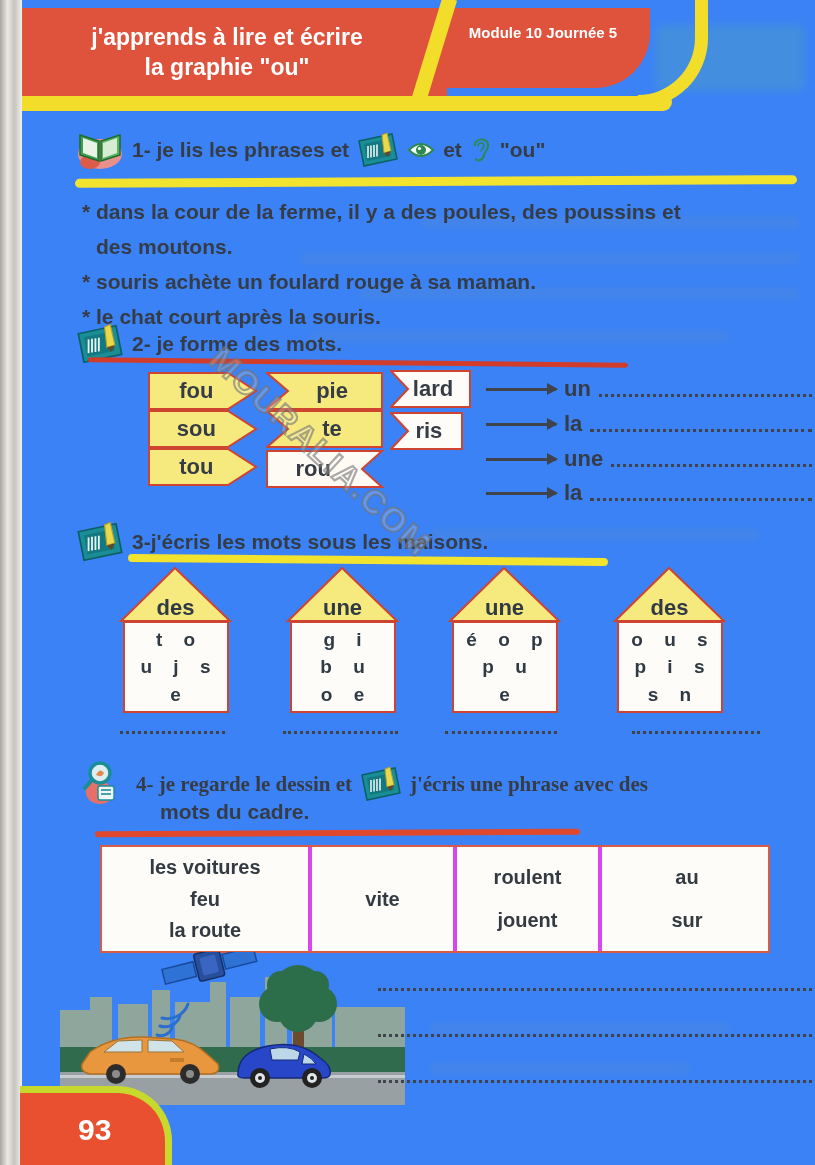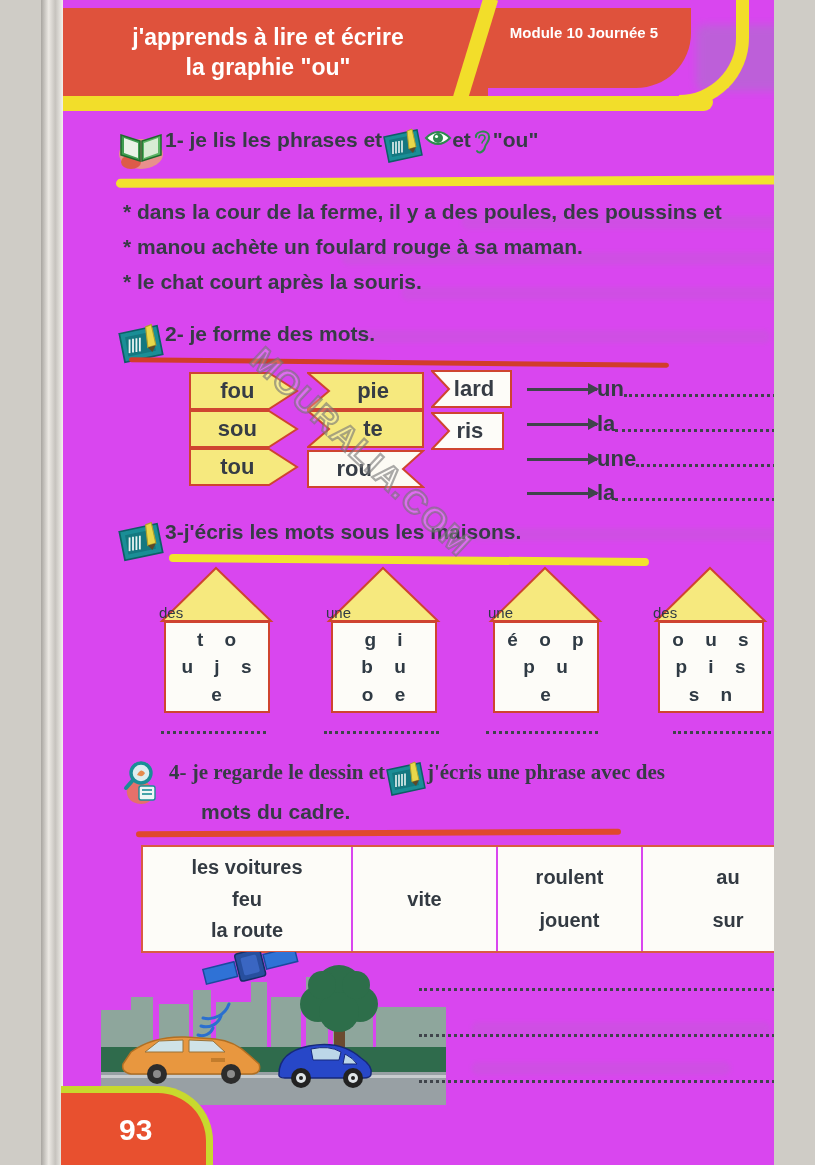--- a/index.html
+++ b/index.html
@@ -1,19 +1,19 @@
 <!DOCTYPE html>
 <html><head>
 <meta charset="utf-8">
 <style>
   * { margin:0; padding:0; box-sizing:border-box; }
   html,body { background:#cfccc6; }
   .page {
-    position:relative; width:733px; height:1165px; margin:0 auto;
-    background:#d946ef; overflow:hidden;
+    position:relative; width:815px; height:1165px; margin:0 auto;
+    background:#3b82f6; overflow:hidden;
     font-family:"Liberation Sans", sans-serif; color:#363c45;
   }
   .spine {
     position:absolute; left:0; top:0; width:22px; height:100%;
     background:linear-gradient(90deg,#a8a5a0,#ece9e4 35%,#c6c3be 65%,#f3f1ec);
   }
   
   .hdr-red-main {
     position:absolute; left:22px; top:8px; width:425px; height:88px;
     background:#df523c;
@@ -37,60 +37,60 @@
   }
   .hdr-badge-text {
     position:absolute; left:448px; top:24px; width:190px; text-align:center;
     color:#fff; font-weight:bold; font-size:15px;
   }
   .hdr-yellow {
     position:absolute; left:22px; top:96px; width:650px; height:15px;
     background:#f2de2a; border-top-right-radius:8px; border-bottom-right-radius:12px;
   }
   
-  .exh { position:absolute; display:flex; 
+  .exh { position:absolute; display:flex; align-items:center; gap:8px;
          font-size:21px; font-weight:bold; color:#363c45; white-space:nowrap; }
   .swoosh { position:absolute; border-radius:6px; }
   .ghost { position:absolute; background:#7e978b; opacity:.10; filter:blur(2px);
            border-radius:8px; pointer-events:none; }
   
   .sentences { position:absolute; left:82px; top:194px; width:700px;
                font-size:21px; font-weight:bold; line-height:35px; }
   .sent-cont { margin-left:14px; }
   
   .tile { position:absolute; height:38px; }
   .tile svg { position:absolute; left:0; top:0; }
   .tile .lbl { position:absolute; left:0; top:0; width:88%; height:100%;
                display:flex; align-items:center; justify-content:center;
                font-size:22px; font-weight:bold; color:#363c45; }
   .tile.c3 .lbl { left:10%; width:85%; }
   .ansrow { position:absolute; left:486px; width:326px; height:28px;
-            display:flex; align-items:center; }
+            display:flex; align-items:center; gap:8px; }
   .arrowline { width:70px; height:3px; background:#3f444b; position:relative; flex:none; }
   .arrowline::after { content:""; position:absolute; right:-2px; top:-5px;
       border-left:11px solid #3f444b; border-top:6px solid transparent;
       border-bottom:6px solid transparent; }
   .anslbl { font-size:22px; font-weight:bold; flex:none; }
   .ansdots { flex:1; height:16px; border-bottom:3px dotted #3f444b; }
   
   .house { position:absolute; width:115px; }
   .roof { position:relative; width:115px; height:58px; }
-  .roofword { position:absolute; bottom:2px; left:0; width:100%; text-align:left;
-              font-size:15px; font-weight:normal; color:#2f3a44; }
+  .roofword { position:absolute; bottom:2px; left:0; width:100%; text-align:center;
+              font-size:22px; font-weight:bold; color:#2f3a44; }
   .hbody { width:106px; height:92px; margin:-2px auto 0;
            background:#fdfcf8; border:2px solid #cf4430;
            display:flex; flex-direction:column; justify-content:space-evenly;
            font-size:19px; font-weight:bold; color:#2f3a44; text-align:center; }
   .hrow { word-spacing:16px; }
   .hline { position:absolute; height:16px; border-bottom:3px dotted #3f444b; }
   
   .cadre { position:absolute; left:100px; top:845px; width:670px; height:108px;
            display:grid; grid-template-columns:210px 145px 145px 170px;
            border:2px solid #d95b42; background:#fdfcf8; }
-  .cadre .col { border-right:2px solid #d946ef; display:flex; flex-direction:column;
+  .cadre .col { border-right:4px solid #d946ef; display:flex; flex-direction:column;
                 justify-content:space-evenly; align-items:center;
                 font-size:20px; font-weight:bold; color:#333a42; }
   .cadre .col:last-child { border-right:none; }
   
   .pagebadge {
     position:absolute; left:20px; top:1086px; width:152px; height:82px;
     background:#e8502f; border-top:7px solid #c8d92e; border-right:7px solid #c8d92e;
     border-top-right-radius:55px;
   }
   .pagebadge .num { position:absolute; left:58px; top:20px; color:#fff;
@@ -164,21 +164,22 @@
     <svg width="22" height="28" viewBox="0 0 22 28">
       <path d="M5,9 C4,3 17,1 18,8 C19,13 15,15 14,19 C13,24 8,26 6,23" fill="none" stroke="#2d8a4e" stroke-width="2" stroke-linecap="round"></path>
       <path d="M8,10 C8,6 14,6 14,10 C14,12 11,13 11,15" fill="none" stroke="#2d8a4e" stroke-width="1.6" stroke-linecap="round"></path>
     </svg>
     <span>"ou"</span>
   </div>
   <div class="swoosh" style="left:75px;top:177px;width:722px;height:9px;background:#f2e32e;transform:rotate(-0.3deg)"></div>
 
   <div class="sentences">
     <div><span>*</span> <span>dans la cour de la ferme, il y a des poules, des poussins et</span></div>
-    <div><span>*</span> <span>manou achète un foulard rouge à sa maman.</span></div>
+    <div class="sent-cont"><span>des moutons.</span></div>
+    <div><span>*</span> <span>souris achète un foulard rouge à sa maman.</span></div>
     <div><span>*</span> <span>le chat court après la souris.</span></div>
   </div>
 
   <div class="exh" style="left:76px;top:322px;">
     <svg width="48" height="44" viewBox="0 0 42 36">
       <polygon points="2,9 35,2 40,27 7,34" fill="#1a8e96" stroke="#0d5f66" stroke-width="1.5"></polygon>
       <polygon points="7,12 31,7 34,24 10,29" fill="#147880"></polygon>
       <g stroke="#e8f4f2" stroke-width="1.6">
           <line x1="11" y1="14" x2="11" y2="26"></line>
           <line x1="14" y1="13.5" x2="14" y2="25.5"></line>

